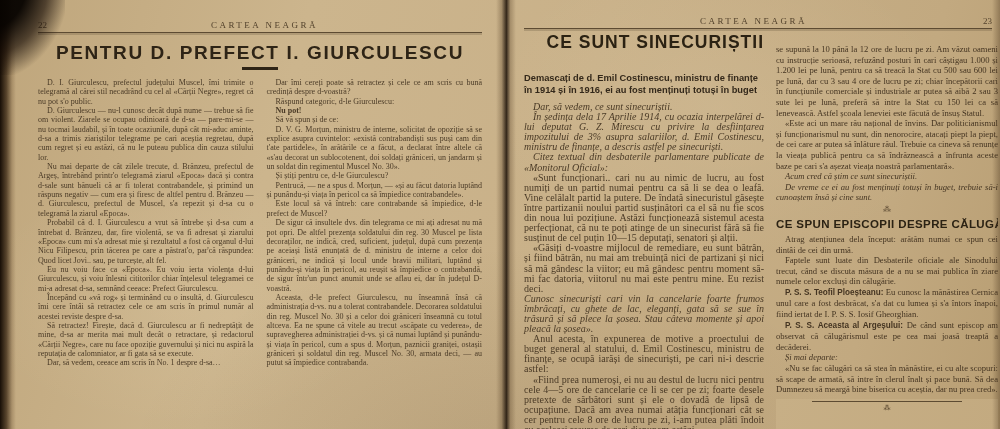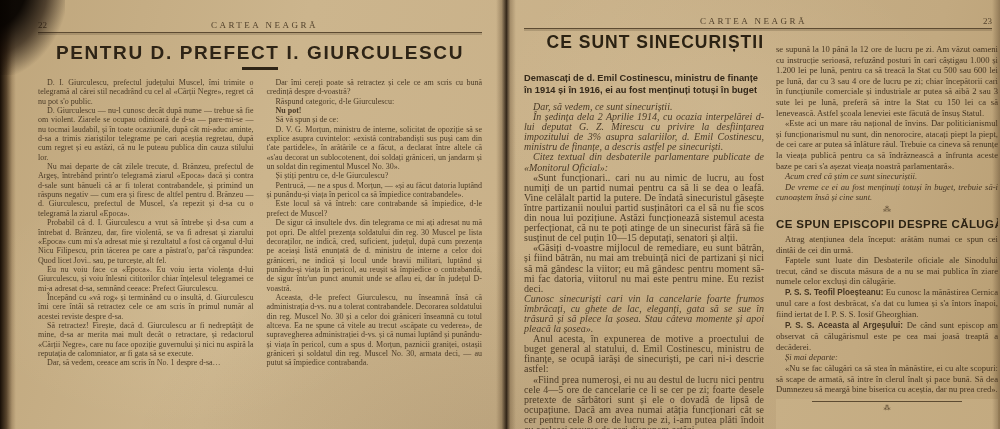--- a/index.html
+++ b/index.html
@@ -111,21 +111,21 @@
     <div class="phead">
       <span class="title">CARTEA NEAGRĂ</span>
       <span class="num">23</span>
     </div>
 
     <div class="r-col1">
       <h2 class="sine-headline">CE SUNT SINECURIȘTII</h2>
       <p class="sine-subtitle">Demascați de d. Emil Costinescu, ministru de finanțe în 1914 și în 1916, ei au fost menținuți totuși în buget</p>
       <div class="body">
           <p class="para s-i">Dar, să vedem, ce sunt sinecuriștii.</p>
-          <p class="para s-i">În ședința dela 2 Aprilie 1914, cu ocazia interpelărei d-lui deputat G. Z. Mirescu cu privire la desființarea impozitului de 3% asupra salariilor, d. Emil Costinescu, ministru de finanțe, a descris astfel pe sinecuriști.</p>
+          <p class="para s-i">În ședința dela 17 Aprilie 1914, cu ocazia interpelărei d-lui deputat G. Z. Mirescu cu privire la desființarea impozitului de 3% asupra salariilor, d. Emil Costinescu, ministru de finanțe, a descris astfel pe sinecuriști.</p>
           <p class="para s-i">Citez textual din desbaterile parlamentare publicate de «Monitorul Oficial»:</p>
           <p class="para">«Sunt funcționari.. cari nu au nimic de lucru, au fost numiți de un partid numai pentru ca să li se dea o leafă. Vine celălalt partid la putere. De îndată sinecuristul găsește între partizanii noului partid susținători ca el să nu fie scos din noua lui pozițiune. Astăzi funcționează sistemul acesta perfecționat, că nu te poți atinge de un sinecurist fără să fie susținut de cel puțin 10—15 deputați, senatori și alții.</p>
           <p class="para">«Găsiți d-voastre mijlocul de remediare, eu sunt bătrân, și fiind bătrân, nu mai am trebuință nici de partizani și nici să mă gândesc la viitor; eu mă gândesc pentru moment să-mi fac datoria, viitorul nu mai este pentru mine. Eu rezist deci.</p>
           <p class="para s-i cont">Cunosc sinecuriști cari vin la cancelarie foarte frumos îmbrăcați, cu ghete de lac, eleganți, gata să se sue în trăsură și să plece la șosea. Stau câteva momente și apoi pleacă la șosea».</p>
           <p class="para">Anul acesta, în expunerea de motive a proectului de buget general al statului, d. Emil Costinescu, ministru de finanțe, se ocupă iarăși de sinecuriști, pe cari ni-i descrie astfel:</p>
           <p class="para">«Fiind prea numeroși, ei nu au destul de lucru nici pentru cele 4—5 ore de cancelarie ce li se cer pe zi; foarte desele pretexte de sărbători sunt și ele o dovadă de lipsă de ocupațiune. Dacă am avea numai atâția funcționari cât se cer pentru cele 8 ore de lucru pe zi, i-am putea plăti îndoit cu aceleași resurse de cari dispunem astăzi.</p>
         </div>
     </div>
 
     <div class="r-col2">

